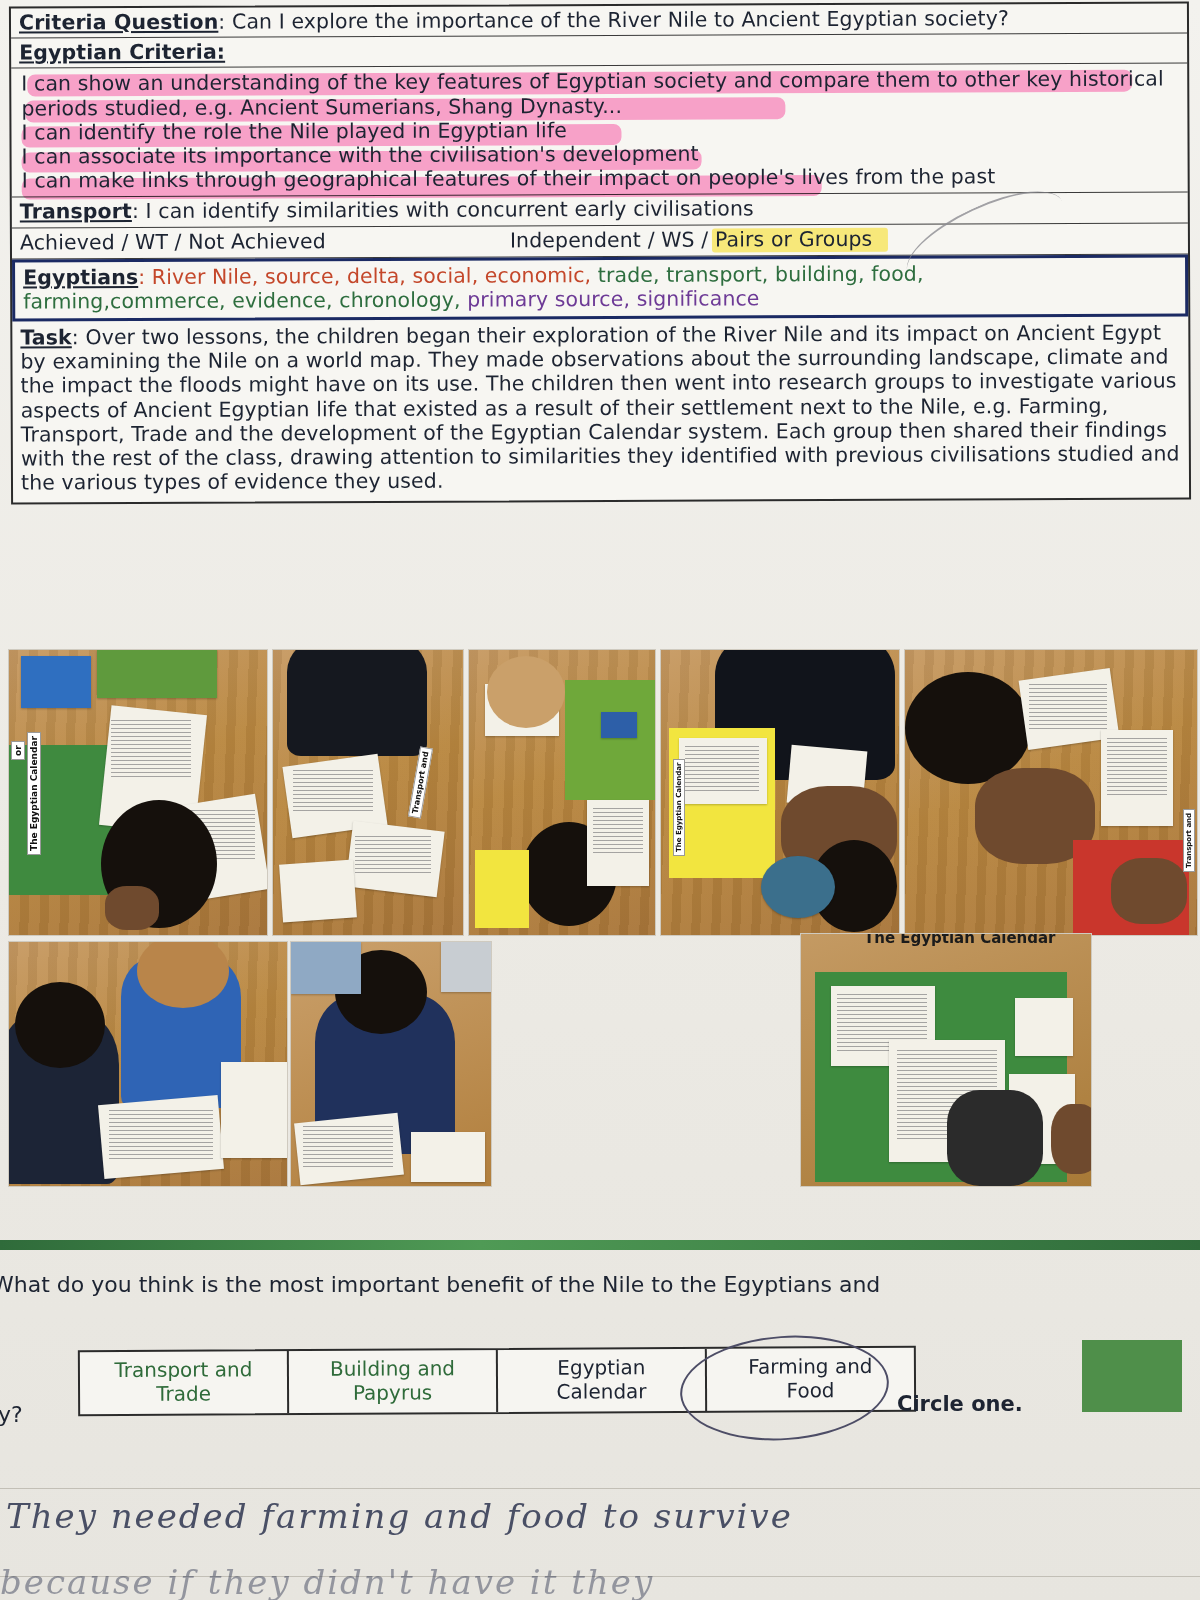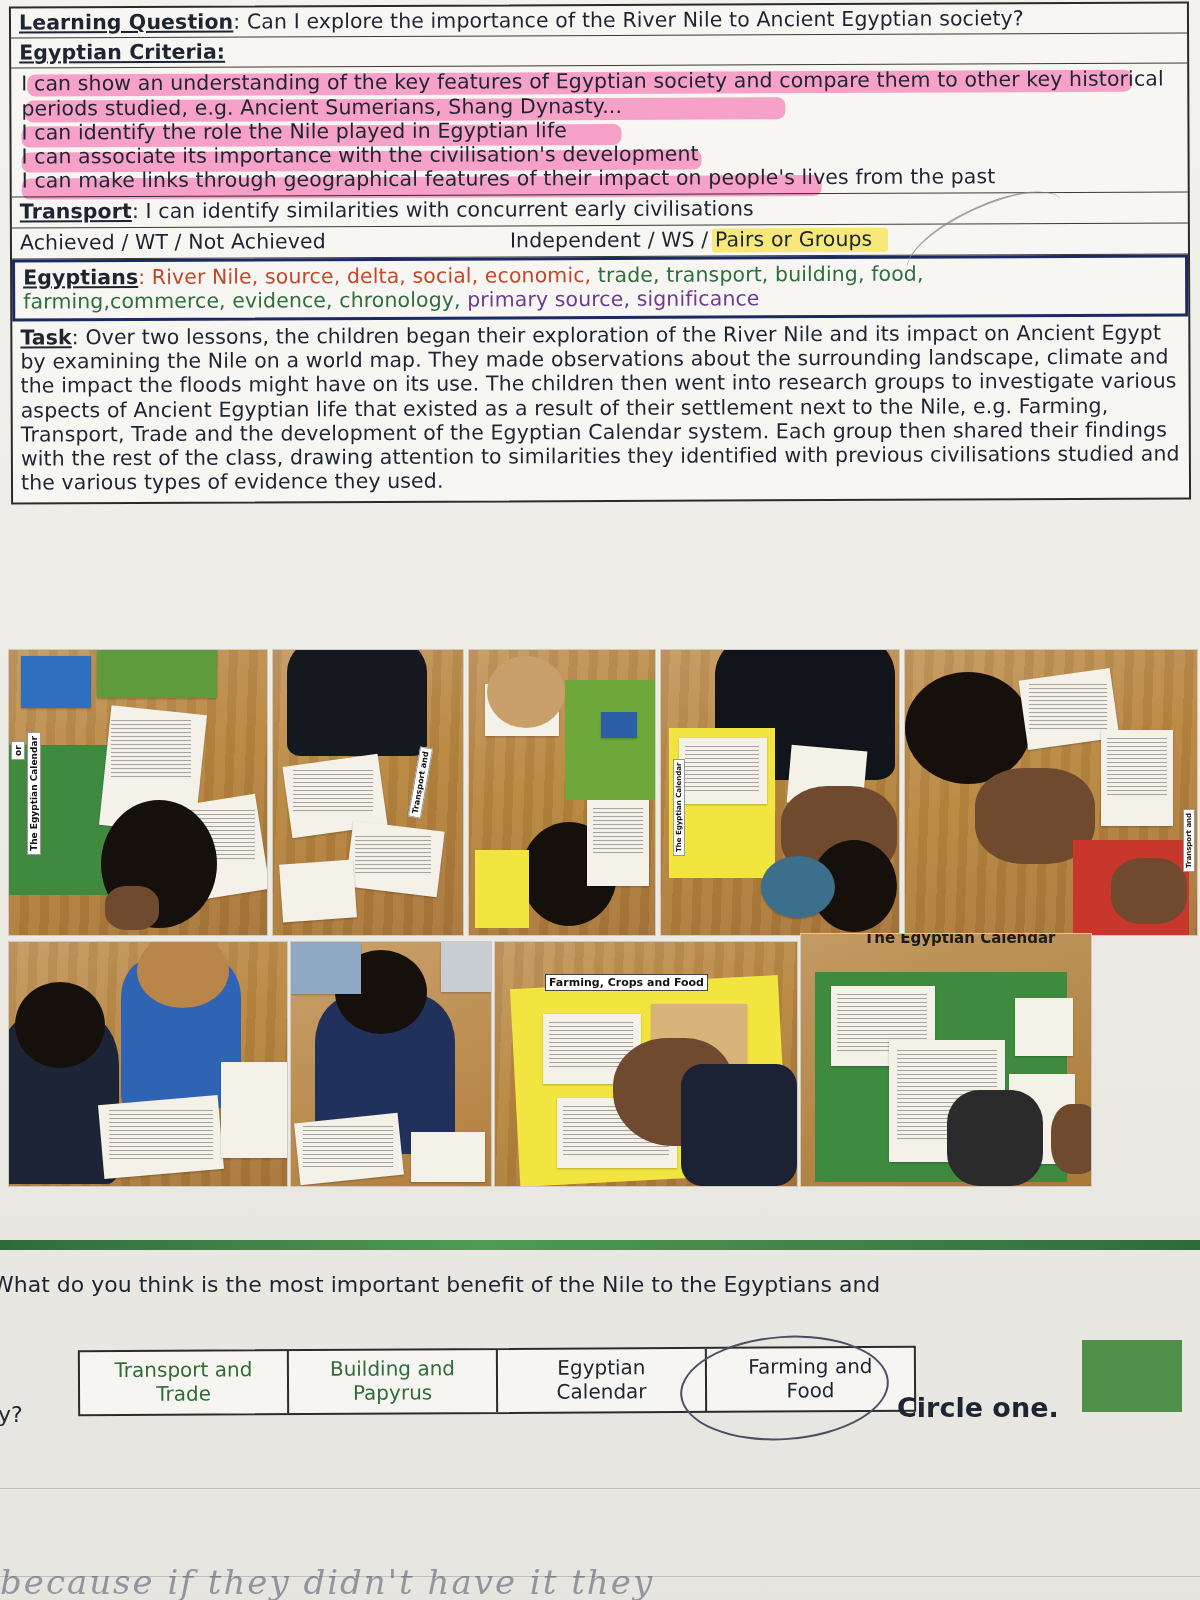--- a/index.html
+++ b/index.html
@@ -118,21 +118,21 @@
     transform:rotate(-0.3deg);
   }
   .opt{
     width:199px;padding:6px 4px 8px 4px;text-align:center;
     border-right:2px solid #2b2b2b;
     font-size:20px;line-height:1.2;color:#2f6b3a;
   }
   .opt:last-child{border-right:none;}
   .opt.dark{color:#1d2432;}
   .circleone{
-    position:absolute;left:897px;top:1392px;font-size:27px;font-weight:bold;color:#1d2432;
+    position:absolute;left:897px;top:1392px;font-size:21px;font-weight:bold;color:#1d2432;
   }
   .greenchip{
     position:absolute;left:1082px;top:1340px;width:100px;height:72px;background:#4f8f4a;
   }
   .ellipse{
     position:absolute;left:680px;top:1336px;width:205px;height:100px;
     border:2.5px solid #4d4d66;border-radius:50%;
     transform:rotate(-4deg);
     pointer-events:none;
   }
@@ -158,21 +158,21 @@
   }
 </style>
 </head>
 <body>
 
 <div class="page">
 
   <div class="sheet">
 
     <div class="row hand">
-      <span class="lbl">Learning Question</span><span>: Can I explore the importance of the River Nile to Ancient Egyptian society?</span>
+      <span class="lbl">Criteria Question</span><span>: Can I explore the importance of the River Nile to Ancient Egyptian society?</span>
     </div>
 
     <div class="row hand">
       <span class="lbl">Egyptian Criteria:</span>
     </div>
 
     <div class="row hand" style="padding-top:3px;padding-bottom:4px;">
       <div class="hl" style="left:16px;top:6px;width:1105px;height:22px;"></div>
       <div class="hl" style="left:14px;top:32px;width:760px;height:22px;"></div>
       <div class="hl" style="left:10px;top:58px;width:600px;height:21px;"></div>
@@ -293,32 +293,20 @@
       <div class="deskwood" style="background:linear-gradient(160deg,#caa06b,#b17f3d);"></div>
       <div class="blueshirt" style="left:24px;top:52px;width:140px;height:160px;background:#20315c;"></div>
       <div class="hairdark" style="left:44px;top:8px;width:92px;height:84px;"></div>
       <div class="paper" style="left:6px;top:176px;width:104px;height:62px;transform:rotate(-6deg);"></div>
       <div class="smalltxt" style="left:12px;top:184px;width:90px;height:42px;"></div>
       <div class="paper" style="left:120px;top:190px;width:74px;height:50px;"></div>
       <div class="paper" style="left:0px;top:0px;width:70px;height:52px;background:#8fa9c4;"></div>
       <div class="paper" style="left:150px;top:0px;width:50px;height:50px;background:#c8cdd2;"></div>
     </div>
 
-    <div class="ph" style="left:492px;top:296px;width:302px;height:244px;">
-      <div class="deskwood"></div>
-      <div class="yellowmat" style="left:20px;top:40px;width:268px;height:198px;transform:rotate(-3deg);"></div>
-      <div class="paper" style="left:48px;top:72px;width:98px;height:70px;"></div>
-      <div class="smalltxt" style="left:54px;top:80px;width:84px;height:48px;"></div>
-      <div class="paper" style="left:156px;top:62px;width:96px;height:72px;background:#d8b37a;"></div>
-      <div class="paper" style="left:62px;top:156px;width:120px;height:70px;"></div>
-      <div class="smalltxt" style="left:68px;top:164px;width:106px;height:50px;"></div>
-      <div class="skin" style="left:118px;top:96px;width:120px;height:108px;border-radius:45% 40% 35% 50%;"></div>
-      <div class="blueshirt" style="left:186px;top:122px;width:116px;height:122px;background:#1b2233;border-radius:18%;"></div>
-      <div class="cardlabel" style="left:50px;top:32px;font-size:11px;border-color:#444;">Farming, Crops and Food</div>
-    </div>
 
     <div class="ph" style="left:798px;top:288px;width:290px;height:252px;">
       <div class="deskwood" style="background:linear-gradient(160deg,#c49a63,#a87a37);"></div>
       <div class="greenmat" style="left:14px;top:38px;width:252px;height:210px;background:#3e8b3f;"></div>
       <div class="paper" style="left:30px;top:52px;width:104px;height:80px;"></div>
       <div class="smalltxt" style="left:36px;top:60px;width:90px;height:58px;"></div>
       <div class="paper" style="left:88px;top:106px;width:116px;height:122px;"></div>
       <div class="smalltxt" style="left:96px;top:116px;width:100px;height:92px;"></div>
       <div class="paper" style="left:214px;top:64px;width:58px;height:58px;"></div>
       <div class="paper" style="left:208px;top:140px;width:66px;height:90px;"></div>
@@ -356,15 +344,16 @@
   </div>
 
   <div class="ellipse"></div>
 
   <div class="circleone">Circle one.</div>
   <div class="greenchip"></div>
 
   <div class="greyline" style="left:0;top:1488px;width:1200px;"></div>
   <div class="greyline" style="left:0;top:1576px;width:1200px;"></div>
 
+  <div class="pen" style="left:6px;top:1496px;width:1190px;">They needed farming and food to survive</div>
   <div class="pen penline2" style="left:0px;top:1562px;width:1190px;">because if they didn't have it they</div>
 
 </div>
 
 </body></html>

